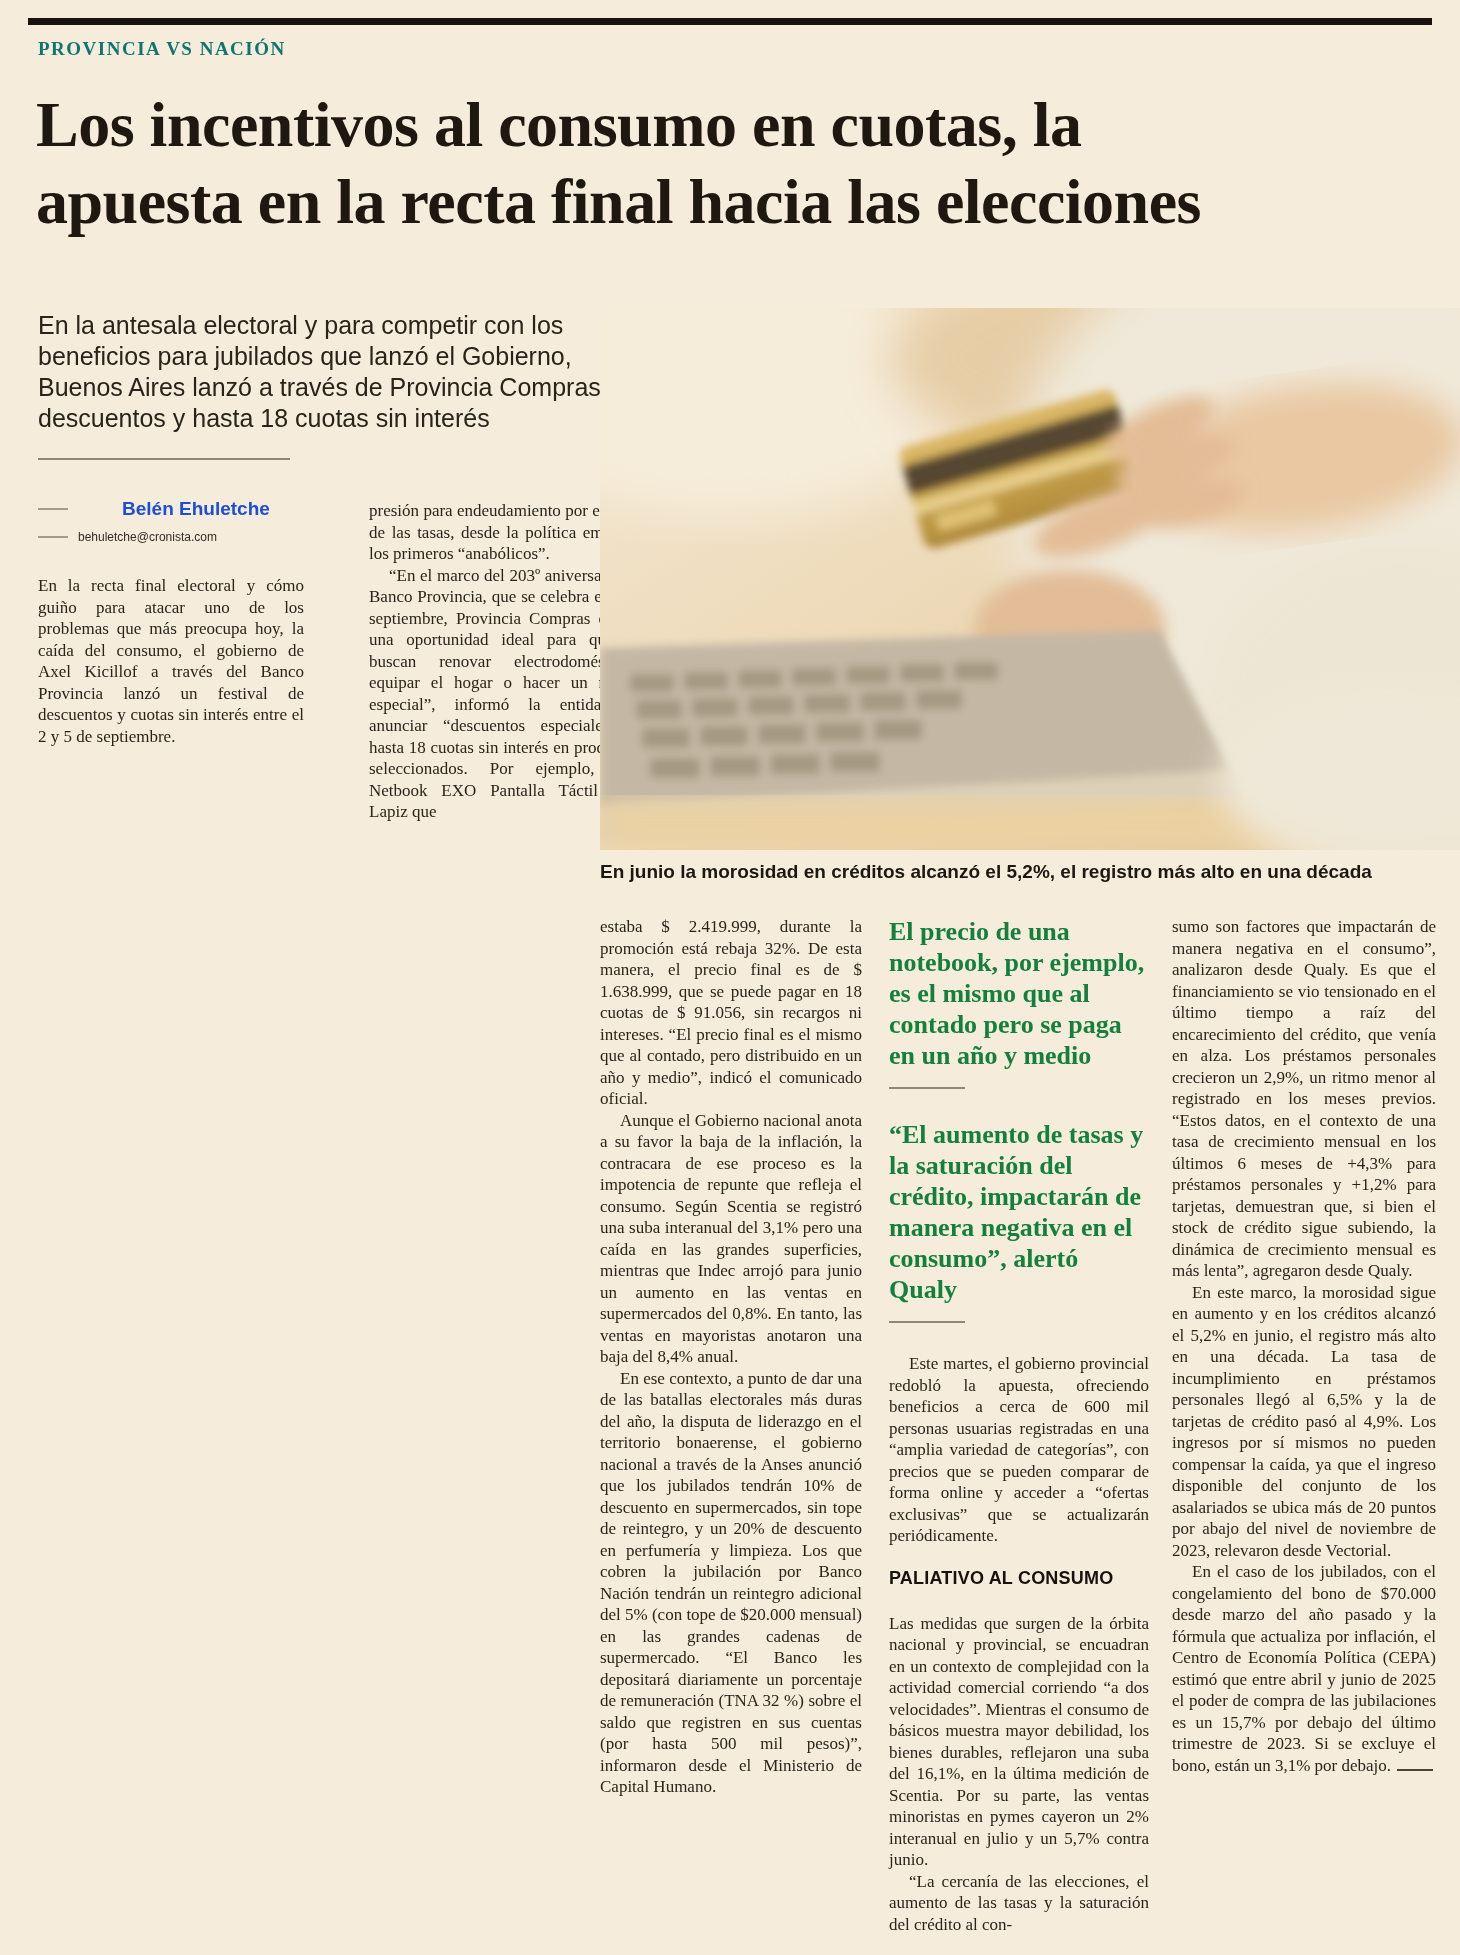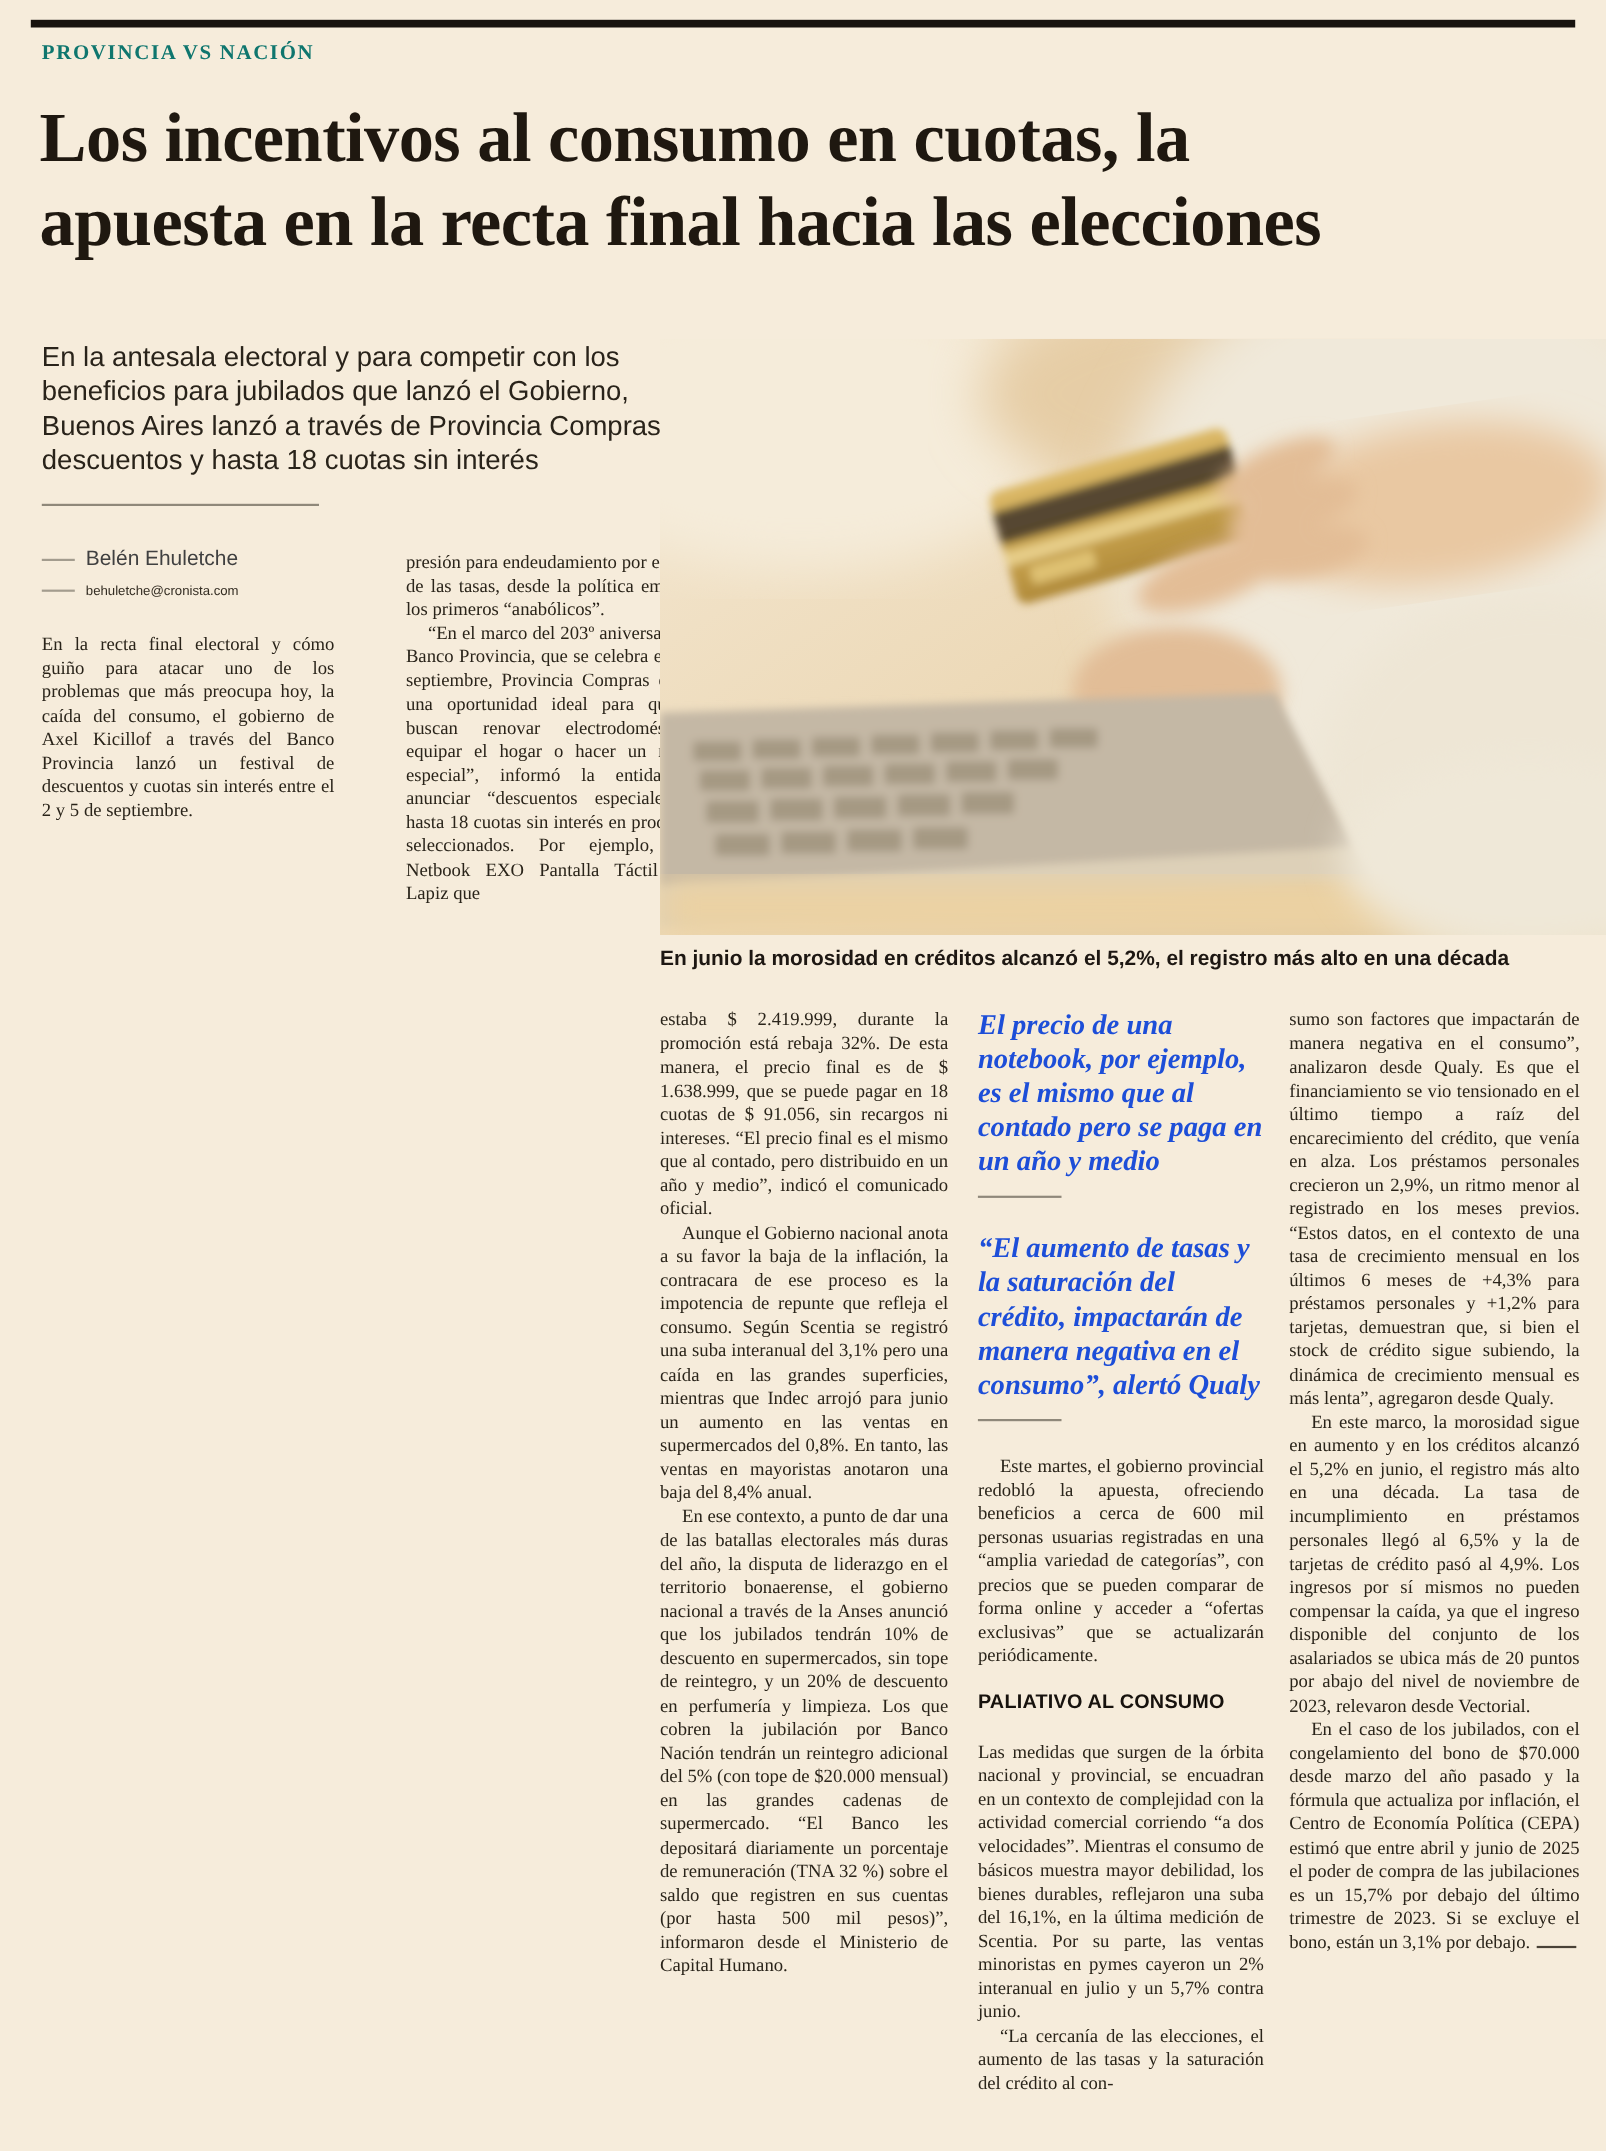--- a/index.html
+++ b/index.html
@@ -33,21 +33,21 @@
     left:38px; top:310px; width:570px;
     font-family:"Liberation Sans","DejaVu Sans",sans-serif;
     font-size:25px; line-height:31px; color:#29231a;
   }
 
   .divider { left:38px; top:458px; width:252px; height:2px; background:#8f887a; }
 
   .byline { left:38px; top:498px; font-family:"Liberation Sans",sans-serif; }
   .byline-row { display:flex; align-items:center; margin-bottom:10px; }
   .byline-dash { display:inline-block; width:30px; height:2px; background:#a39c8e; margin-right:10px; }
-  .byline-author { font-size:19px; font-weight:400; color:#404040; }
+  .byline-author { font-size:19px; font-weight:700; color:#1d4ed8;margin-left:44px; }
   .byline-email { font-size:12px; color:#332c22; }
 
   .bodycol {
     font-size:17px; line-height:21.5px;
     text-align:justify; hyphens:auto; -webkit-hyphens:auto;
     color:#2a241a;
   }
   .bodycol p { margin:0; }
   .bodycol p.ind { text-indent:20px; }
 
@@ -62,24 +62,24 @@
     font-family:"Liberation Sans","DejaVu Sans",sans-serif;
     font-size:19px; line-height:24px; font-weight:700; color:#1d1712;
   }
 
   .colA { left:600px;  top:916px; width:262px; }
   .colB { left:889px;  top:916px; width:260px; }
   .colC { left:1172px; top:916px; width:264px; }
 
   .pull-quote {
     font-family:"Liberation Serif",serif;
-    font-style:italic; font-weight:700;
+    font-weight:700;
     font-size:26px; line-height:31px;
     text-align:left; text-indent:0;
-    color:#1d4ed8;
+    color:#15803d;
   }
   .quote-rule { width:76px; height:2px; background:#8f887a; margin:16px 0 30px 0; }
   .section-head {
     font-family:"Liberation Sans",sans-serif;
     font-weight:700; font-size:18px; line-height:22px;
     letter-spacing:0.2px; color:#17120d;
     text-align:left; text-indent:0;
     margin:20px 0 24px 0;
   }
   .end-mark { display:inline-block; width:36px; height:2px; background:#4a4237; margin-left:6px; vertical-align:baseline; }

